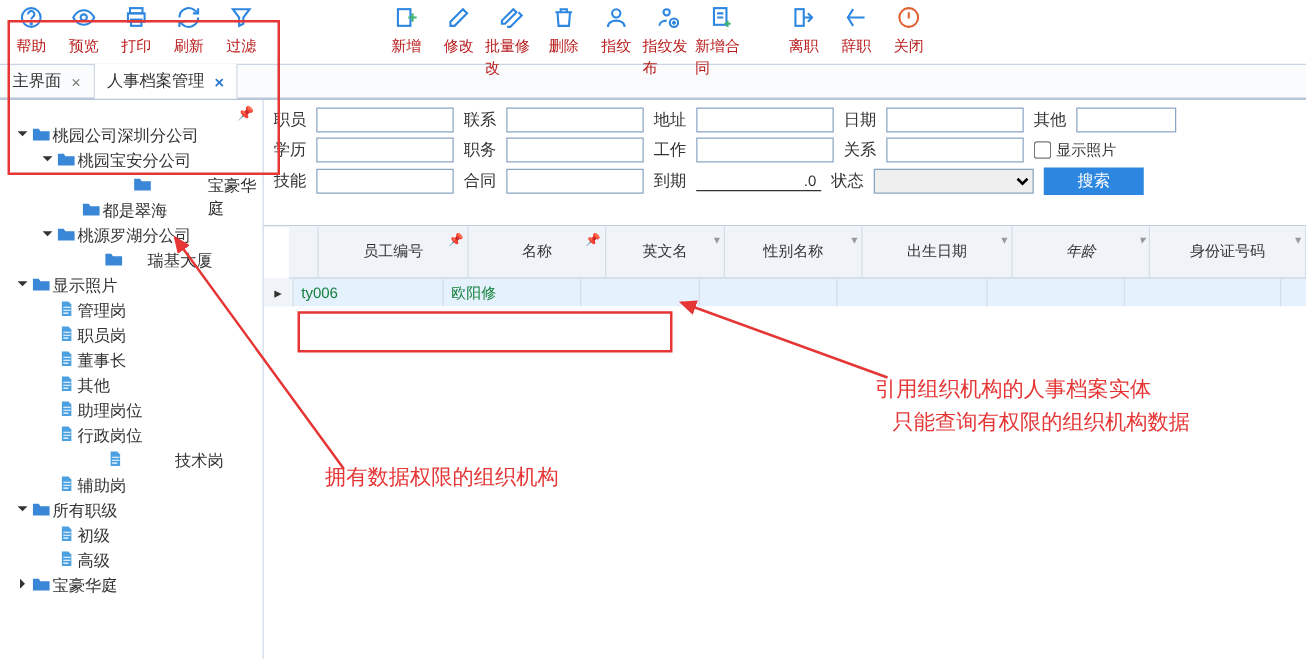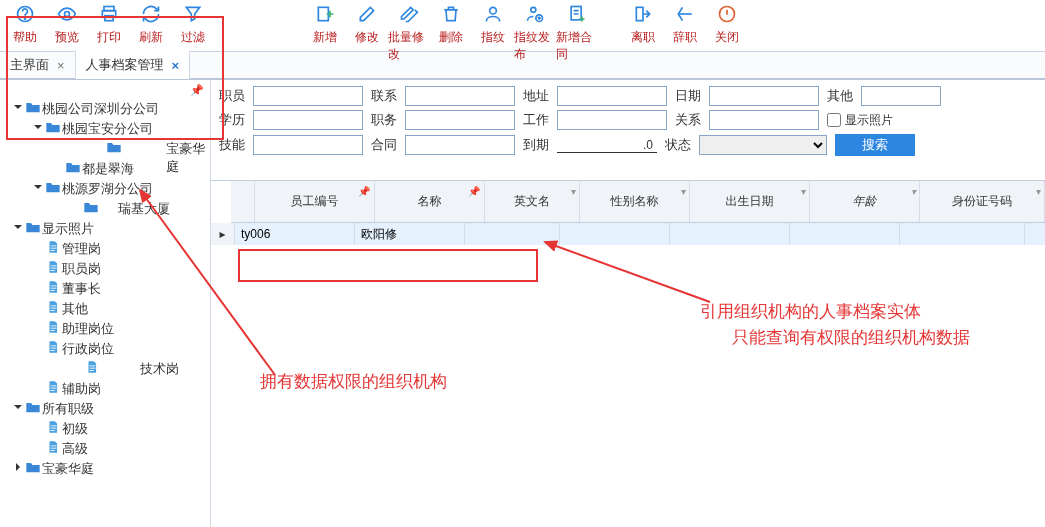--- a/index.html
+++ b/index.html
@@ -42,21 +42,21 @@
 .fcell { display:flex; align-items:center; margin-right:8px; }
 .fcell label { width:34px; font-size:13px; text-align:left; color:#333; }
 .fcell input[type=text] { width:110px; height:20px; border:1px solid #8aa5c4; font-size:12px; padding:0 3px; }
 .fcell.other input[type=text]{ width:80px;}
 .fcell select { width:128px; height:20px; border:1px solid #8aa5c4; font-size:12px; }
 .btn-search { background:#2d86e0; color:#fff; border:none; width:80px; height:22px; font-size:13px; cursor:pointer; }
 .chk-wrap { display:flex; align-items:center; gap:4px; }
 .chk-wrap input { width:14px;height:14px;}
 .grid { flex:1; border-top:1px solid #c0cddc; position:relative; overflow:hidden;}
 .ghead { display:flex; background:#f0f4f9; height:42px; border-bottom:1px solid #c0cddc;margin-left:20px; }
-.gcell, .ghcell { border-right:1px solid #d4dde8; display:flex; align-items:center; padding:0 6px; font-size:12px; color:#000000; height:100%; position:relative; }
+.gcell, .ghcell { border-right:1px solid #d4dde8; display:flex; align-items:center; padding:0 6px; font-size:12px; color:#15803d; height:100%; position:relative; }
 .ghcell { justify-content:center; color:#333; }
 .ghcell .pin { position:absolute; right:3px; top:5px; color:#999; font-size:10px; }
 .grow { display:flex; height:22px; }
 .grow.sel { background:#e5f1fd; }
 .grow .rowhead { width:24px; border-right:1px solid #d4dde8; display:flex; align-items:center; justify-content:center; background:#f0f4f9; }
 
 
 .anno { position:absolute; color:#e53535; font-size:17px; pointer-events:none; }
 .arrow-svg { position:absolute; pointer-events:none; }
 
@@ -484,13 +484,13 @@
   <defs>
       <marker id="ah2" markerWidth="8" markerHeight="8" refX="6" refY="3" orient="auto">
         <path d="M0,0 L7,3 L0,6 Z" fill="#e53535"></path>
       </marker>
     </defs>
   <line x1="175" y1="70" x2="10" y2="10" stroke="#e53535" stroke-width="2" marker-end="url(#ah2)"></line>
 </svg>
 
 <div class="anno" style="left:260px; top:370px;">拥有数据权限的组织机构</div>
 <div class="anno" style="left:700px; top:300px;">引用组织机构的人事档案实体</div>
-<div class="anno" style="left:732px; top:326px;">只能查询有权限的组织机构数据</div>
+<div class="anno" style="left:714px; top:326px;">只能查询有权限的组织机构数据</div>
 
 </body></html>

